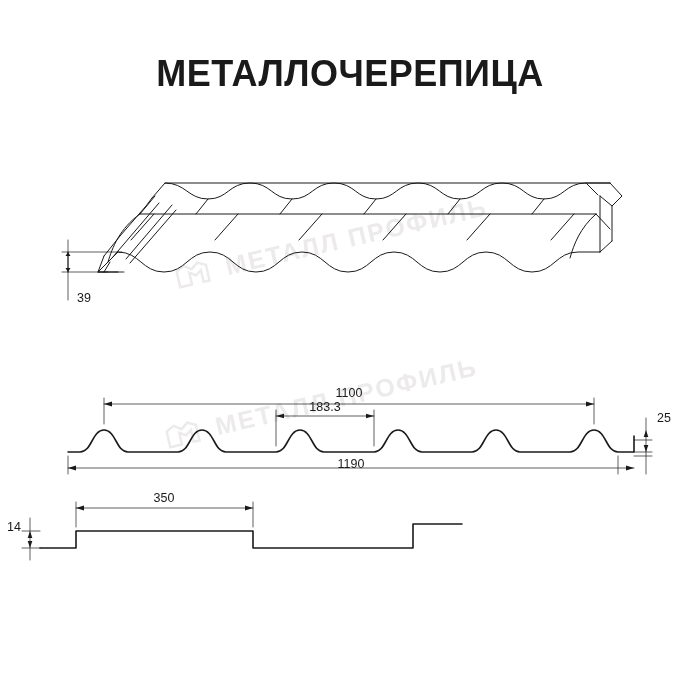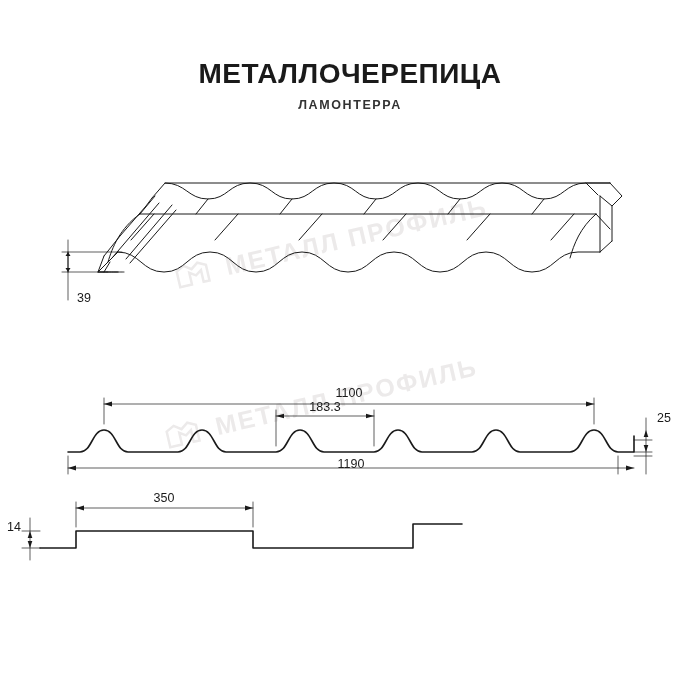--- a/index.html
+++ b/index.html
@@ -21,21 +21,21 @@
     height: 700px;
   }
   .title-block {
     position: absolute;
     top: 58px;
     left: 0;
     width: 700px;
     text-align: center;
   }
   .title-main {
-    font-size: 28px;
+    font-size: 36px;
     font-weight: bold;
     letter-spacing: 0.5px;
     color: #1a1a1a;
     line-height: 32px;
   }
   .title-sub {
     font-size: 12.5px;
     font-weight: bold;
     letter-spacing: 1.6px;
     color: #333333;
@@ -65,21 +65,20 @@
     top: 3px;
   }
 </style>
 </head>
 <body>
 
 <div id="page">
 
   <div class="title-block">
     <div class="title-main">МЕТАЛЛОЧЕРЕПИЦА</div>
-    <div class="title-sub">ЛАМОНТЕРРА</div>
   </div>
 
   <div class="wm wm-1">
     <span class="wm-mark">
       <svg width="34" height="24" viewBox="0 0 34 24">
         <path d="M2 22 L2 6 L10 2 L17 7 L24 2 L32 6 L32 22 L26 22 L26 10 L20 14 L14 10 L14 22 Z" fill="none" stroke="#eceaea" stroke-width="2.5"></path>
       </svg>
     </span>
     <span>МЕТАЛЛ ПРОФИЛЬ</span>
   </div>

